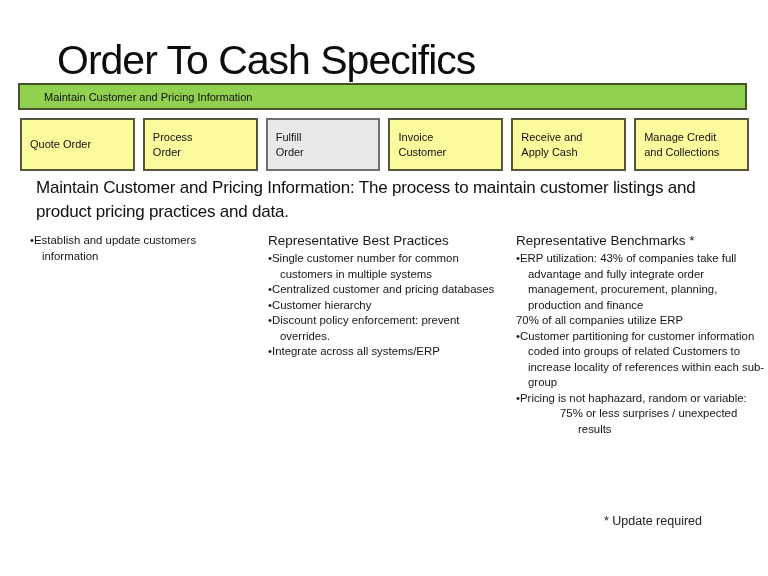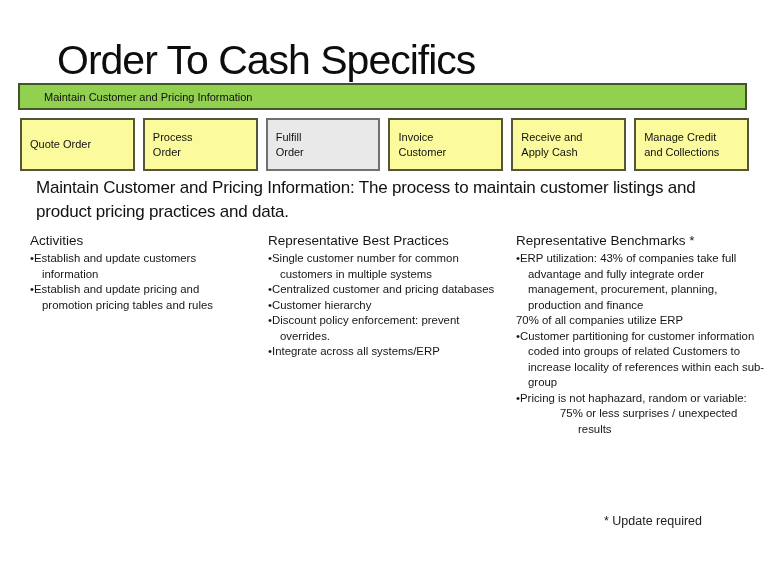--- a/index.html
+++ b/index.html
@@ -78,24 +78,22 @@
       <div class="pbox">Receive and
 Apply Cash</div>
       <div class="pbox">Manage Credit
 and Collections</div>
     </div>
 
   <p class="intro">Maintain Customer and Pricing Information: The process to maintain customer listings and product pricing practices and data.</p>
 
   <div class="columns">
       <div class="col col1">
-        <div class="hdr">Activities</div>
         <ul>
           <li class="bullet">Establish and update customers information</li>
-          <li class="bullet">Establish and update pricing and promotion pricing tables and rules</li>
         </ul>
       </div>
       <div class="col col2">
         <div class="hdr">Representative Best Practices</div>
         <ul>
           <li class="bullet">Single customer number for common customers in multiple systems</li>
           <li class="bullet">Centralized customer and pricing databases</li>
           <li class="bullet">Customer hierarchy</li>
           <li class="bullet">Discount policy enforcement: prevent overrides.</li>
           <li class="bullet">Integrate across all systems/ERP</li>

